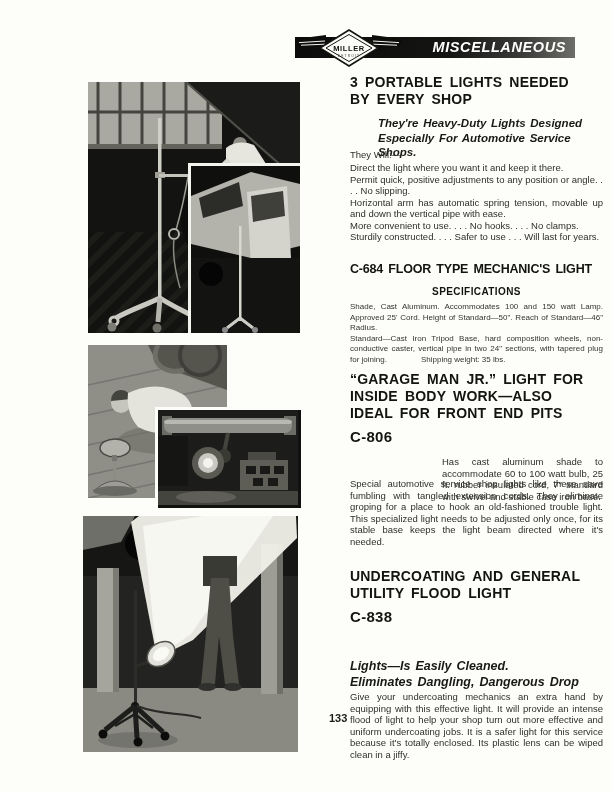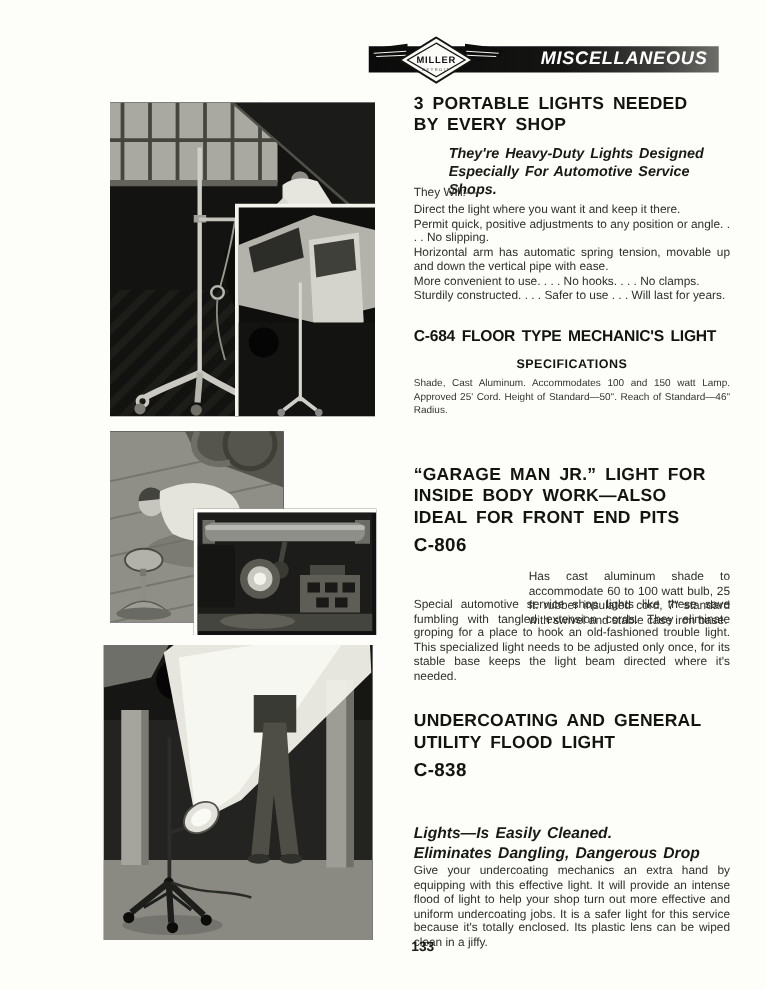--- a/index.html
+++ b/index.html
@@ -21,36 +21,36 @@
   .logo-svg{position:absolute;left:293px;top:29px;}
   .logo-svg text{font-family:"Liberation Sans",sans-serif;}
   
   .photo{position:absolute;overflow:hidden;background:#111;}
   .photo svg{display:block;}
   #photo1{left:88px;top:82px;width:212px;height:251px;}
   #photo2a{left:88px;top:345px;width:139px;height:153px;}
   #photo2b{left:155px;top:407px;width:143px;height:98px;border-left:3px solid #fdfdfa;border-top:3px solid #fdfdfa;}
   #photo3{left:83px;top:516px;width:215px;height:236px;}
   
-  .col{position:absolute;left:331px;width:253px;}
+  .col{position:absolute;left:350px;width:253px;}
   .h1{font-weight:bold;font-size:14px;line-height:17px;color:#131310;word-spacing:3px;letter-spacing:.2px;}
   .h1-tight{font-weight:bold;font-size:12.5px;line-height:17px;color:#131310;word-spacing:2px;letter-spacing:-.2px;white-space:nowrap;}
   .subit{font-weight:bold;font-style:italic;font-size:11.5px;line-height:14.5px;color:#181815;word-spacing:1.5px;margin-left:28px;}
   .subit2{font-weight:bold;font-style:italic;font-size:12.5px;line-height:15.5px;color:#181815;word-spacing:1.5px;}
   .body{font-size:9.5px;line-height:11.5px;text-align:justify;color:#2e2e2a;}
   .body p{margin:0;}
   .lead{font-size:9.5px;color:#2e2e2a;}
   .specs-title{font-weight:bold;font-size:10px;letter-spacing:.4px;text-align:center;color:#131310;}
   .specs{font-size:8px;line-height:10.5px;text-align:justify;color:#33332f;}
   .specs p{margin:0;}
   .ship{display:inline-block;margin-left:34px;}
   .model-row{display:flex;gap:41px;}
   .model{font-weight:bold;font-size:15px;letter-spacing:.3px;color:#131310;width:51px;flex:0 0 51px;}
   .model-desc{flex:1;font-size:9.5px;line-height:11.5px;text-align:justify;color:#2e2e2a;margin-top:28px;}
-  .pagenum{position:absolute;left:329px;top:752px;font-weight:bold;font-size:11px;color:#1c1c19;}
+  .pagenum{position:absolute;left:329px;top:712px;font-weight:bold;font-size:11px;color:#1c1c19;}
 </style>
 </head>
 <body>
 
 <div class="page">
 
   <div class="brand-bar">
     <span class="misc-label">MISCELLANEOUS</span>
   </div>
   <svg class="logo-svg" width="112" height="40" viewBox="0 0 112 40">
@@ -250,20 +250,21 @@
     <p>More convenient to use. . . . No hooks. . . . No clamps.</p>
     <p>Sturdily constructed. . . . Safer to use . . . Will last for years.</p>
   </div>
 
   <div class="col h1-tight" style="top:261px">C-684 FLOOR TYPE MECHANIC'S LIGHT</div>
 
   <div class="col specs-title" style="top:286px">SPECIFICATIONS</div>
 
   <div class="col specs" style="top:302px">
     <p>Shade, Cast Aluminum.  Accommodates 100 and 150 watt Lamp.  Approved 25' Cord.  Height of Standard—50".  Reach of Standard—46" Radius.</p>
+    <p><span>Standard—Cast Iron Tripod Base, hard composition wheels, non-conductive caster, vertical pipe in two 24" sections, with tapered plug for joining.</span><span class="ship">Shipping weight: 35 lbs.</span></p>
   </div>
 
   <div class="col" style="top:371px">
     <div class="h1">“GARAGE MAN JR.” LIGHT FOR</div>
     <div class="h1">INSIDE BODY WORK—ALSO</div>
     <div class="h1">IDEAL FOR FRONT END PITS</div>
   </div>
 
   <div class="col model-row" style="top:428px">
     <span class="model">C-806</span>

